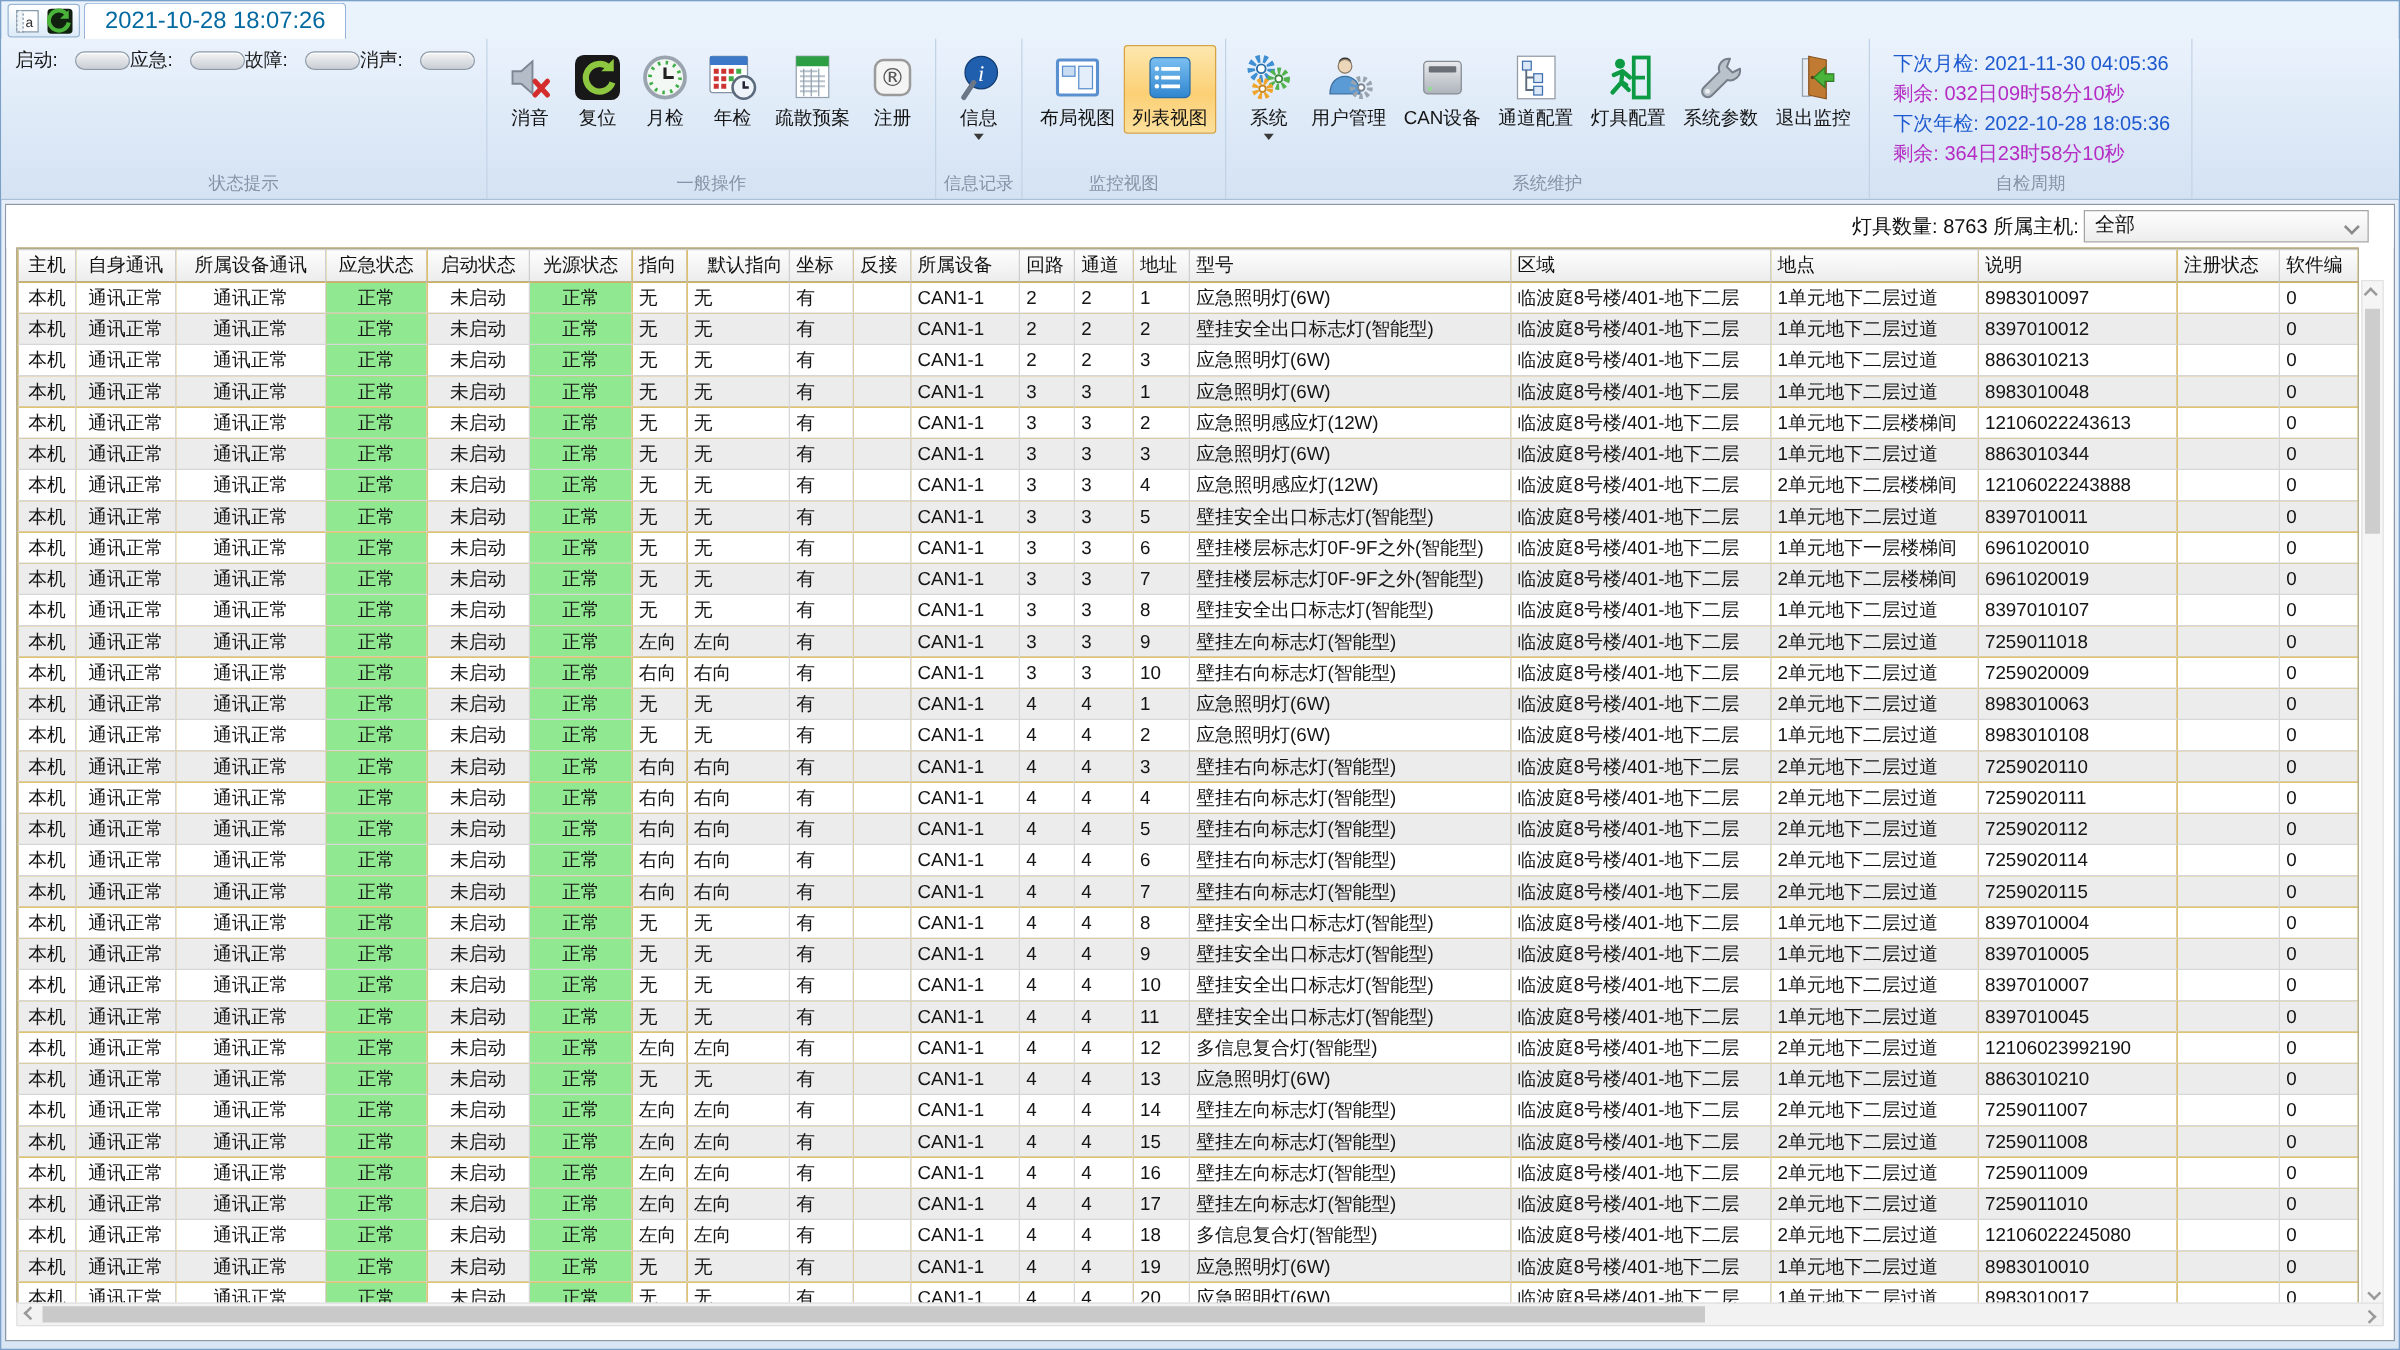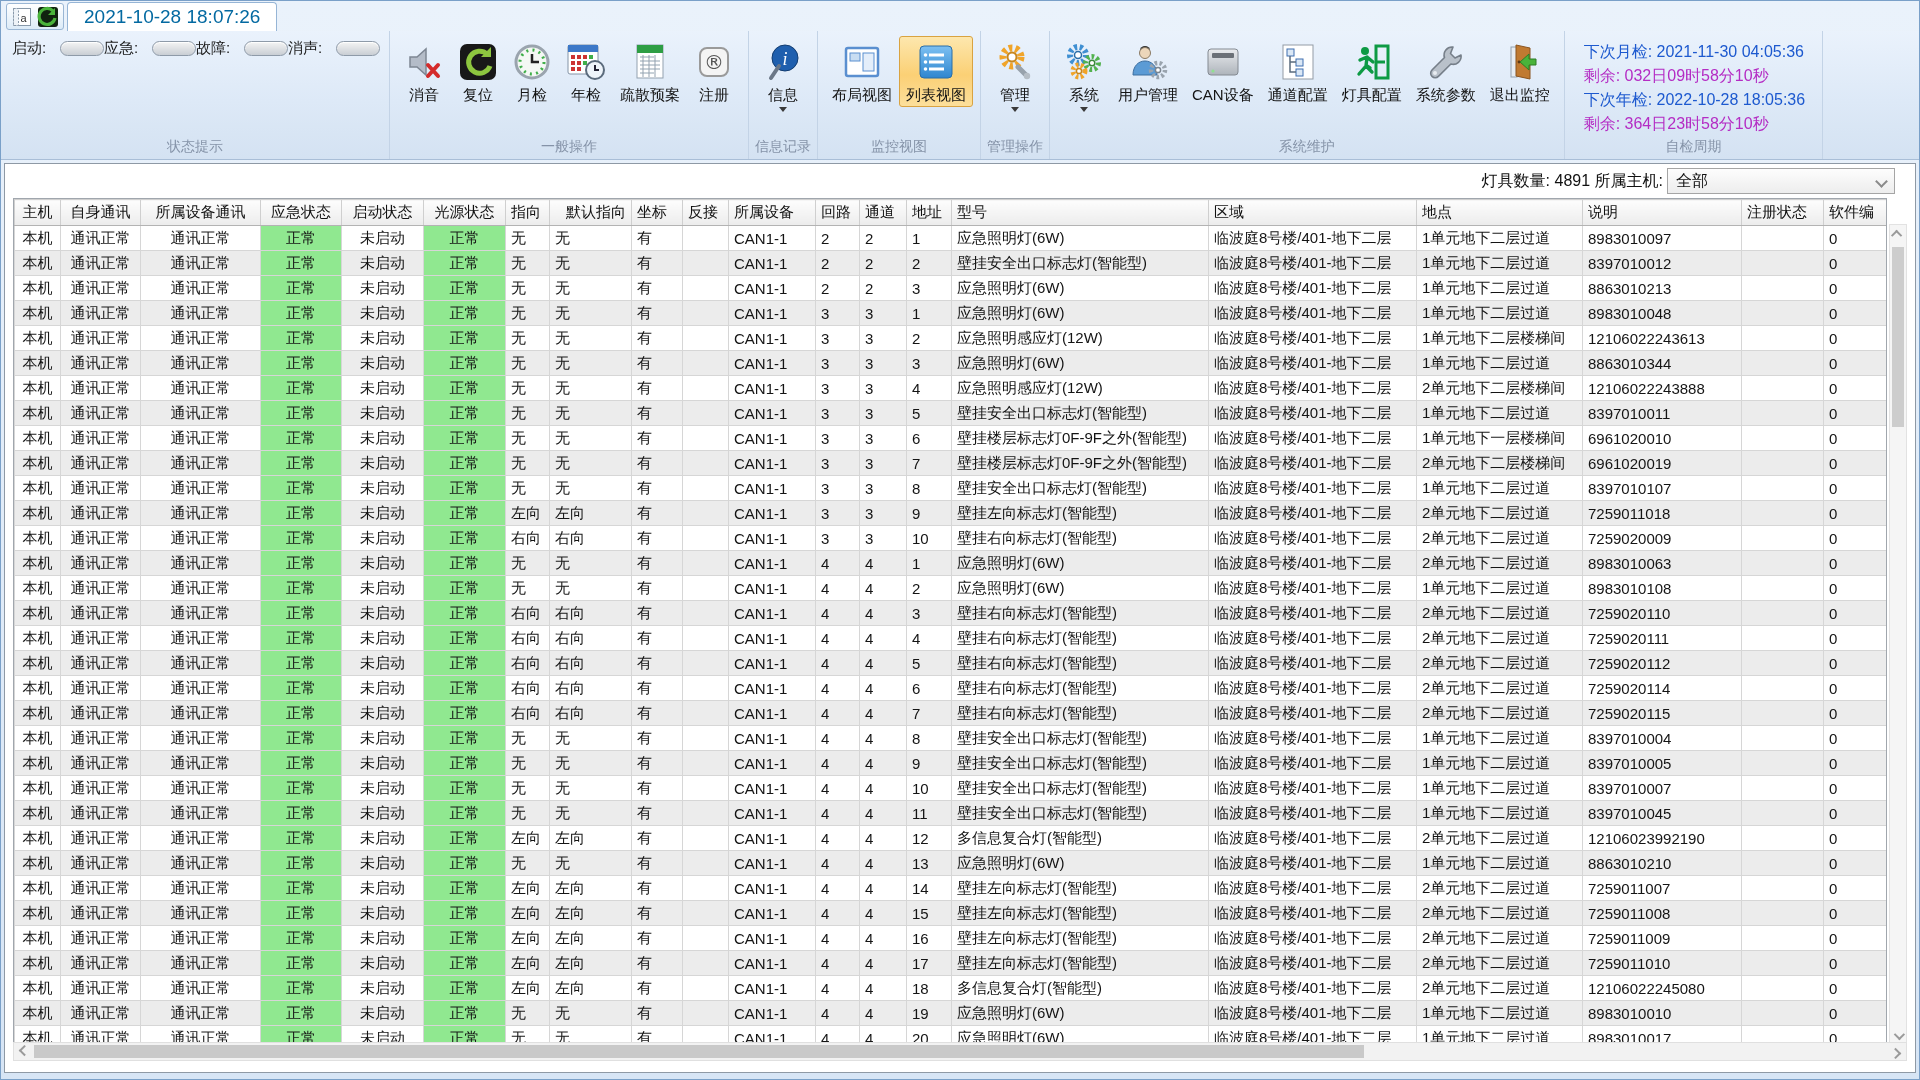--- a/index.html
+++ b/index.html
@@ -312,35 +312,20 @@
                 <circle cx="9.5" cy="20" r="1.8"></circle>
                 <circle cx="9.5" cy="27" r="1.8"></circle>
               </g>
           </svg>
         </span>
         <span class="rlabel">列表视图</span>
       </div>
       <div class="rgroup-label">监控视图</div>
     </div>
 
-    <div class="rgroup">
-      <div class="rbtn">
-        <span class="ricon">
-          <svg viewBox="0 0 40 40">
-            <circle cx="17" cy="15" r="9" fill="none" stroke="#f0a42a" stroke-width="7" stroke-dasharray="3.5 3"></circle>
-            <circle cx="17" cy="15" r="4.5" fill="#fff" stroke="#c8871e" stroke-width="2"></circle>
-            <path d="M23 25l9 9" stroke="#98a2ac" stroke-width="5" stroke-linecap="round"></path>
-            <circle cx="32" cy="34" r="3.2" fill="#b6bec6"></circle>
-          </svg>
-        </span>
-        <span class="rlabel">管理</span>
-        <span class="caret"></span>
-      </div>
-      <div class="rgroup-label">管理操作</div>
-    </div>
 
     <div class="rgroup">
       <div class="rbtn">
         <span class="ricon">
           <svg viewBox="0 0 40 40">
             <circle cx="14" cy="13" r="8" fill="none" stroke="#3f8fd2" stroke-width="6" stroke-dasharray="3 2.6"></circle>
             <circle cx="14" cy="13" r="3.5" fill="#fff" stroke="#2a6ea8" stroke-width="1.5"></circle>
             <circle cx="28" cy="21" r="6.5" fill="none" stroke="#52b24e" stroke-width="5" stroke-dasharray="2.6 2.3"></circle>
             <circle cx="28" cy="21" r="2.8" fill="#fff" stroke="#3a8a3a" stroke-width="1.5"></circle>
             <circle cx="15" cy="29" r="6" fill="none" stroke="#f0a42a" stroke-width="5" stroke-dasharray="2.6 2.3"></circle>
@@ -435,21 +420,21 @@
     </div>
 
     <div class="rgroup rfill"></div>
   </div>
 
   <div class="content">
 
     <div class="filter-row">
       <span class="filter-label">
         <span>灯具数量:</span>
-        <span>4891</span>
+        <span>8763</span>
         <span>所属主机:</span>
       </span>
       <div class="host-select">
         <span>全部</span>
         <span class="sel-chev"></span>
       </div>
     </div>
 
     <div class="table-clip">
       <table>

